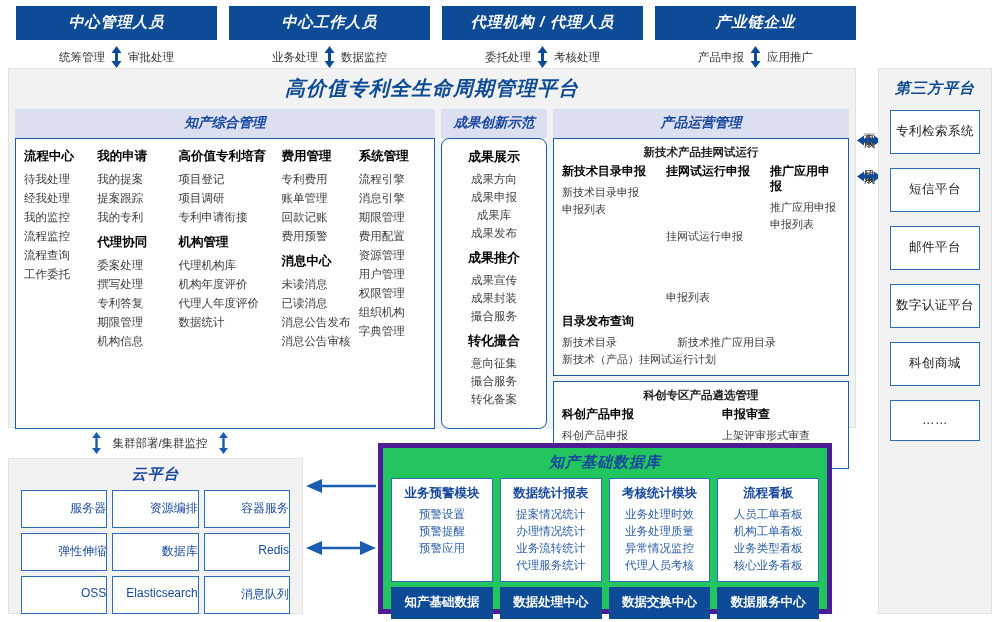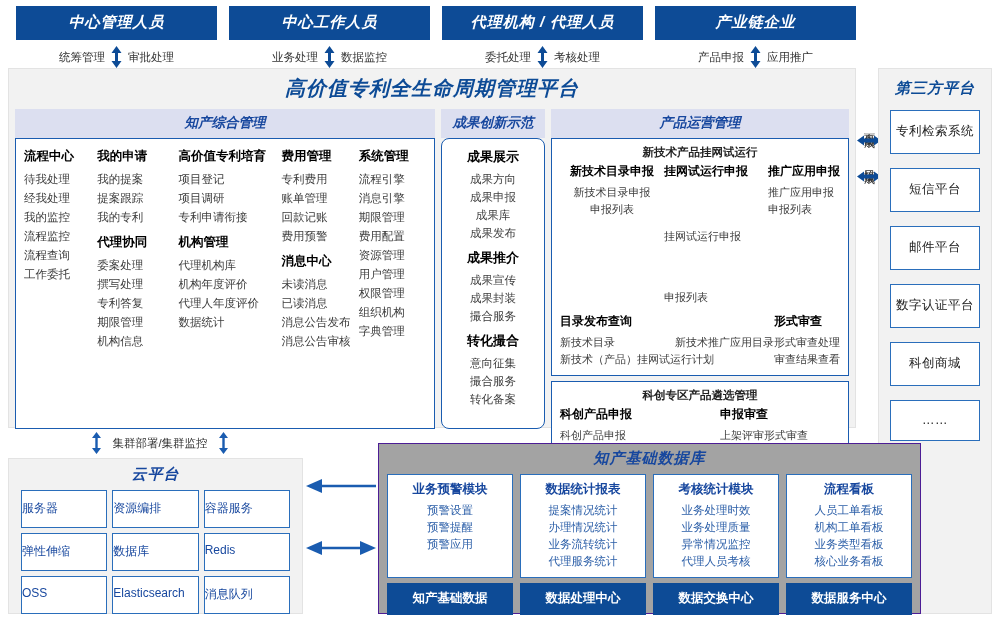--- a/index.html
+++ b/index.html
@@ -64,21 +64,21 @@
   .g2 .h { font-size: 13px; margin-bottom: 4px; }
   .g2 .i { line-height: 18px; }
 
   
   .g3 .grp-body { background: transparent; border: none; display: flex; flex-direction: column; gap: 5px; }
   .sub { border: 1px solid #1a5cb0; background: #fff; padding: 6px 8px 7px; }
   .sub-t { text-align: center; font-weight: bold; font-size: 11.5px; color: #222; margin-bottom: 4px; }
   .sub-cols { display: flex; }
   .sub .h { font-size: 12px; line-height: 15px; white-space: normal; }
   .sub .i { font-size: 11px; line-height: 17px; }
-  .sc1 { width: 104px; text-align: center; } .sc2 { width: 104px; gap: 44px; } .sc3 { flex: 1; }
+  .sc1 { width: 104px; } .sc2 { width: 104px; gap: 44px; } .sc3 { flex: 1; }
   .wide { display: flex; }
   .wide .left { width: 214px; }
   .wide .right { flex: 1; }
   .inline2 { display: flex; gap: 14px; }
   .sk1 { width: 132px; } .sk2 { flex: 1; }
 
   
   .integ { position: absolute; left: 858px; top: 125px; width: 22px; height: 260px;
            display: flex; flex-direction: column; align-items: center; }
   .vtext { writing-mode: vertical-rl; text-orientation: upright;
@@ -101,31 +101,31 @@
              display: flex; align-items: center; justify-content: center; gap: 10px; }
   .cluster .lbl { font-size: 11.5px; color: #333; white-space: nowrap; }
 
   
   .cloud { position: absolute; left: 8px; top: 458px; width: 295px; height: 156px;
            background: #f2f2f2; border: 1px solid #e3e3e3; padding: 4px 12px 10px; }
   .cloud-title { text-align: center; color: #17479e; font-weight: bold; font-style: italic;
                  font-size: 15px; letter-spacing: 1px; padding: 2px 0 6px; }
   .cloud-grid { display: grid; grid-template-columns: repeat(3, 1fr); gap: 5px; }
   .cell { border: 1px solid #2a6ebb; background: #fff; color: #17479e;
-          font-size: 12px; text-align: left; padding: 9px 0 10px; }
+          font-size: 12px; text-align: right; padding: 9px 0 10px; }
 
   
   .midarrows { position: absolute; left: 306px; top: 470px; width: 70px; height: 120px; }
   .midarrows svg { display: block; }
   .ma1 { position: absolute; top: 8px; left: 0; }
   .ma2 { position: absolute; top: 70px; left: 0; }
 
   
-  .kdb { position: absolute; left: 378px; top: 443px; width: 543px; height: 171px;
-         background: #a3a3a3; border: 1px solid #4c1d95; padding: 3px 8px 8px; }
+  .kdb { position: absolute; left: 378px; top: 443px; width: 454px; height: 171px;
+         background: #22c55e; border: 5px solid #4c1d95; padding: 3px 8px 8px; }
   .kdb-title { text-align: center; color: #17479e; font-weight: bold; font-style: italic;
                font-size: 15px; letter-spacing: 1px; padding: 2px 0 6px; }
   .kdb-cols { display: flex; gap: 7px; }
   .kdb-col { flex: 1; display: flex; flex-direction: column; }
   .kdb-box { border: 1px solid #2a6ebb; background: #fff; padding: 6px 2px 8px;
              text-align: center; height: 104px; }
   .kdb-h { color: #17479e; font-weight: bold; font-size: 12.5px; margin-bottom: 4px; }
   .kdb-i { color: #2c5fa8; font-size: 11.5px; line-height: 17px; }
   .kdb-foot { margin-top: 5px; background: #0d4b96; color: #fff; font-weight: bold;
               font-size: 12.5px; text-align: center; padding: 7px 0 8px; }
@@ -290,25 +290,20 @@
             </div>
             <div class="wide" style="margin-top:8px;">
               <div class="left">
                 <div class="h">目录发布查询</div>
                 <div class="inline2">
                   <span class="i sk1">新技术目录</span>
                   <span class="i sk2">新技术推广应用目录</span>
                 </div>
                 <div class="i">新技术（产品）挂网试运行计划</div>
               </div>
-              <div class="right">
-                <div class="h">形式审查</div>
-                <div class="i">形式审查处理</div>
-                <div class="i">审查结果查看</div>
-              </div>
             </div>
           </div>
 
           <div class="sub">
             <div class="sub-t">科创专区产品遴选管理</div>
             <div class="sub-cols">
               <div class="col" style="width:160px">
                 <div class="h">科创产品申报</div>
                 <div class="i">科创产品申报</div>
                 <div class="i">申报列表</div>

